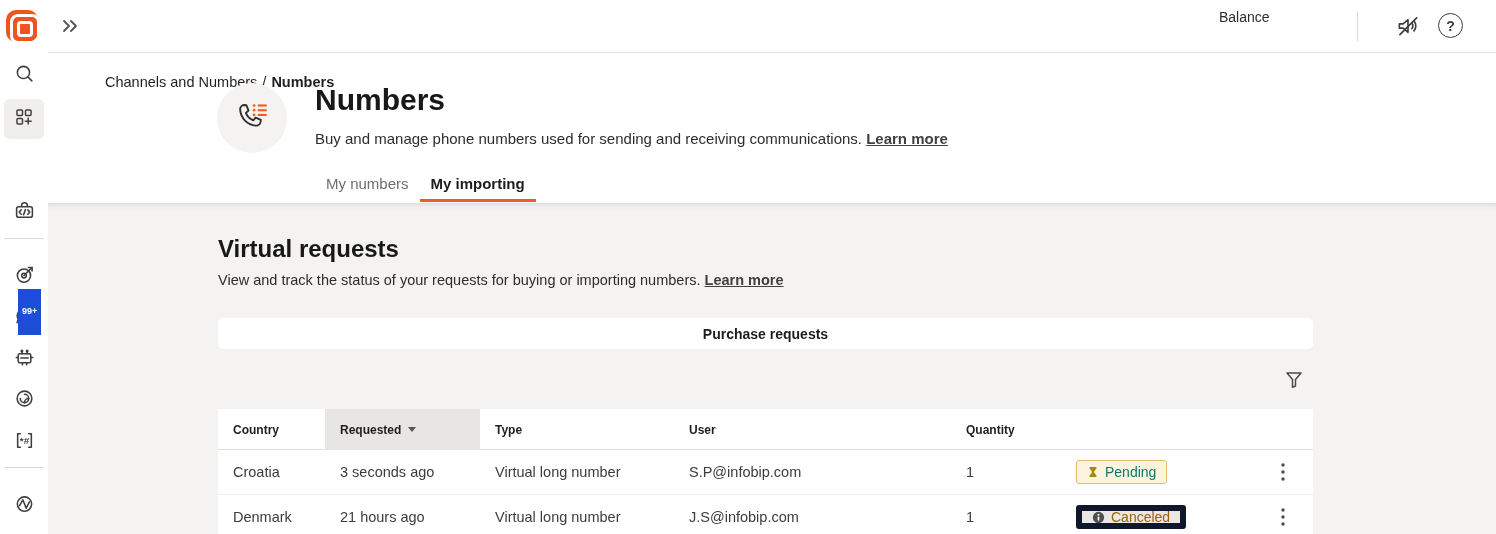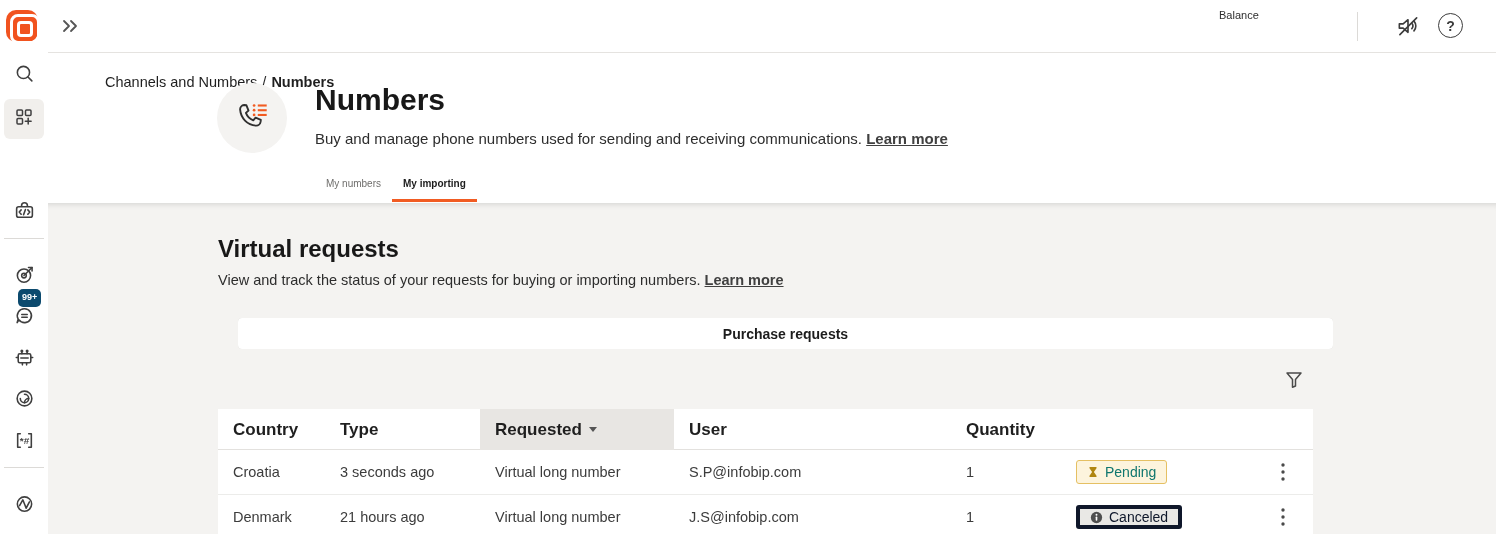--- a/index.html
+++ b/index.html
@@ -10,69 +10,69 @@
   
   .topbar { left:0; top:0; width:1496px; height:52px; background:#fff; }
   .topbar-line { left:48px; top:52px; width:1448px; height:1px; background:#e5e3e0; }
   .logo { left:6px; top:10px; width:32px; height:32px; background:#f1531f; border-radius:10px; }
   .logo::before { content:""; position:absolute; left:4px; top:4px; width:24px; height:24px; border:3.5px solid #fff; border-radius:8px; }
   .logo::after { content:""; position:absolute; left:11px; top:11px; width:10px; height:10px; border:3px solid #fff; border-radius:4px; }
   .collapse { left:60px; top:16px; width:20px; height:20px; cursor:pointer; }
   .breadcrumb { left:105px; top:26px; font-size:14.5px; color:#1f1f1f;margin-top:48px; }
   .breadcrumb .sep { margin:0 5px; }
   .breadcrumb b { font-weight:bold; }
-  .balance { left:1219px; top:9px; font-size:11px; color:#2e2e2e; }
+  .balance { left:1219px; top:9px; font-size:14px; color:#2e2e2e; }
   .topdivider { left:1357px; top:12px; width:1px; height:29px; background:#dcdad7; }
   .icon-btn { width:26px; height:26px; cursor:pointer; }
   .speaker { left:1395px; top:13px; }
   .help { left:1438px; top:13px; }
   .help-circle { width:25px; height:25px; border:1.5px solid #3c3c3c; border-radius:50%; display:flex; align-items:center; justify-content:center; font-size:14px; font-weight:bold; color:#3c3c3c; }
 
   
   .sidebar { left:0; top:52px; width:48px; height:482px; background:#fff; }
   .side-item { position:absolute; left:4px; width:40px; height:40px; display:flex; align-items:center; justify-content:center; cursor:pointer; border-radius:6px; }
   .side-item.active { background:#f1efec; }
   .side-div { position:absolute; left:4px; width:40px; height:1px; background:#dcdad7; }
-  .badge99 { position:absolute; left:14px; top:-8px; background:#0c4a6e; color:#fff; font-size:9px; font-weight:bold; padding:4px 4px; border-radius:5px; line-height:1.1; }
+  .badge99 { position:absolute; left:14px; top:-8px; background:#1d4ed8; color:#fff; font-size:9px; font-weight:bold; padding:18px 4px; border-radius:0; line-height:1.1; }
   svg.sic { stroke:#3f3f3f; fill:none; stroke-width:1.5; stroke-linecap:round; stroke-linejoin:round; }
 
   
   .page-avatar { left:217px; top:83px; width:70px; height:70px; border-radius:50%; background:#f4f3f1; display:flex; align-items:center; justify-content:center; }
   .page-title { left:315px; top:83px; font-size:30px; font-weight:bold; color:#181818; }
   .page-desc { left:315px; top:130px; font-size:15px; color:#2d2d2d; }
   a.learnmore { color:#404040; text-decoration:underline; font-weight:bold; cursor:pointer; }
   .tabs { left:315px; top:171px; display:flex; }
-  .tab { padding:0 11px; height:31px; line-height:26px; font-size:10px; color:#6f6e6c; cursor:pointer; border-bottom:3px solid transparent; }
+  .tab { padding:0 11px; height:31px; line-height:26px; font-size:15px; color:#6f6e6c; cursor:pointer; border-bottom:3px solid transparent; }
   .tab.active { color:#1c1c1c; font-weight:bold; border-bottom-color:#f15b22; }
 
   
   .graysec { left:48px; top:203px; width:1448px; height:331px; background:#f4f3f1; box-shadow:inset 0 7px 7px -7px rgba(0,0,0,.18); }
   .sec-title { left:218px; top:235px; font-size:24px; font-weight:bold; color:#181818; }
   .sec-desc { left:218px; top:272px; font-size:14.5px; color:#2d2d2d; }
 
-  .segments { left:218px; top:318px; width:1095px; height:31px; background:#e5e3df; border-radius:4px; display:flex; overflow:hidden;margin-left:20px; }
+  .segments { left:218px; top:318px; width:1095px; height:31px; background:#e5e3df; border-radius:4px; display:flex; overflow:hidden; }
   .segment { flex:1; display:flex; align-items:center; justify-content:center; font-size:14px; color:#8b8a86; cursor:pointer; }
   .segment.active { background:#fff; color:#1c1c1c; font-weight:bold; border-radius:4px; }
 
   .filter-btn { left:1283px; top:369px; width:22px; height:22px; cursor:pointer; }
 
   
   .table { left:218px; top:409px; width:1095px; background:#fff; }
   .trow { display:grid; grid-template-columns:107px 155px 194px 277px 110px 192px 60px; align-items:center; }
-  .thead { height:41px; border-bottom:1px solid #e3e1de; font-weight:bold; font-size:17px; color:#1f1f1f; }
+  .thead { height:41px; border-bottom:1px solid #e3e1de; font-weight:bold; font-size:12px; color:#1f1f1f; }
   .th, .td { padding-left:15px; }
   .th { height:41px; display:flex; align-items:center; cursor:pointer; }
   .th.sorted { background:#e8e6e3; }
   .caret { width:0; height:0; border-left:4px solid transparent; border-right:4px solid transparent; border-top:5px solid #555; margin-left:7px; }
   .tbodyrow { height:45px; border-bottom:1px solid #ececea; font-size:14.5px; color:#3c3c3c; cursor:pointer; }
   .kebab { justify-self:center; width:24px; height:24px; display:flex; align-items:center; justify-content:center; cursor:pointer; }
 
   .badge { display:inline-flex; align-items:center; gap:6px; height:24px; padding:0 10px; border-radius:3px; font-size:14px; }
   .badge.pending { background:#fdf4dd; border:1px solid #e5c063; color:#0f766e; }
-  .badge.canceled { background:#e9e8e5; border:4px solid #0f172a; color:#0f172a; }
+  .badge.canceled { background:#e9e8e5; border:6px solid #0f172a; color:#a16207; }
 </style>
 </head>
 <body>
 
 <div class="abs topbar">
   <div class="abs logo"></div>
   <div class="abs collapse">
     <svg width="20" height="20" viewBox="0 0 20 20" class="sic" style="stroke:#555;stroke-width:1.8">
       <polyline points="4,5 9,10 4,15"></polyline>
         <polyline points="11,5 16,10 11,15"></polyline>
@@ -236,25 +236,25 @@
 
 <div class="abs filter-btn">
   <svg width="22" height="22" viewBox="0 0 22 22" class="sic" style="stroke:#4a4a4a">
     <path d="M4 4h14l-5.5 6.5V17l-3 1.2V10.5L4 4z"></path>
   </svg>
 </div>
 
 <div class="abs table">
   <div class="trow thead">
     <div class="th">Country</div>
-    <div class="th">Type</div>
     <div class="th sorted">
       <span>Requested</span>
       <span class="caret"></span>
     </div>
+    <div class="th">Type</div>
     <div class="th">User</div>
     <div class="th">Quantity</div>
     <div class="th"></div>
   </div>
 
   <div class="trow tbodyrow">
     <div class="td">Croatia</div>
     <div class="td">3 seconds ago</div>
     <div class="td">Virtual long number</div>
     <div class="td">S.P@infobip.com</div>

